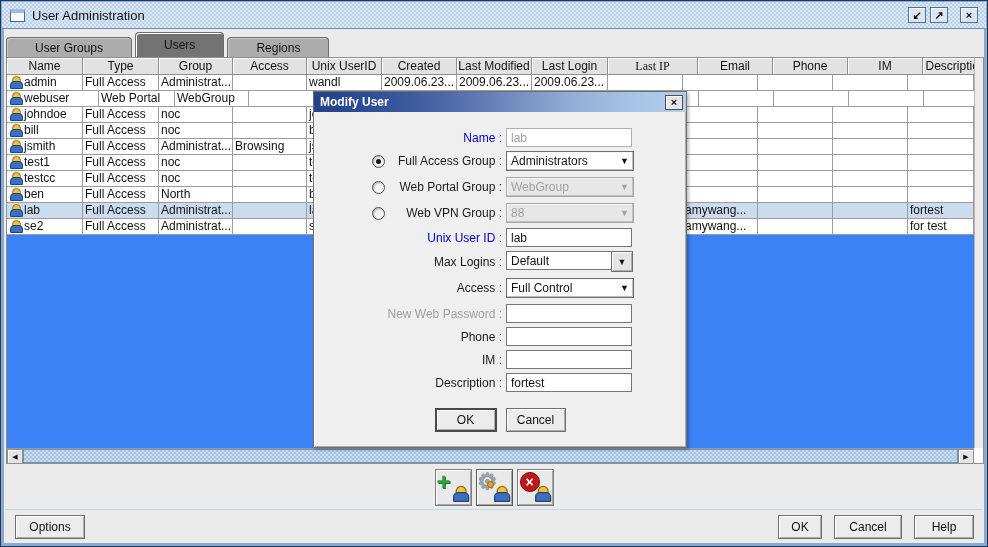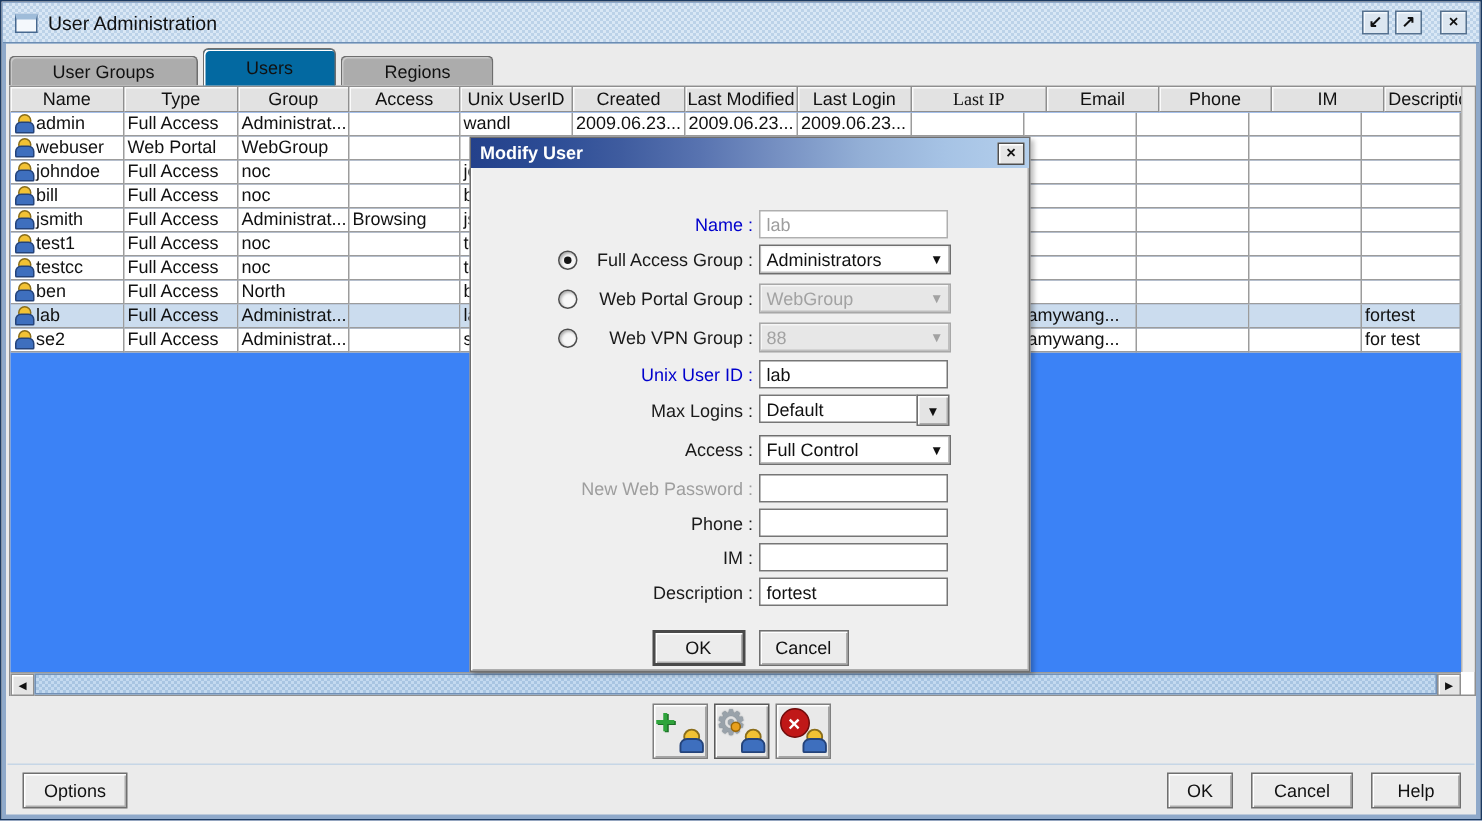--- a/index.html
+++ b/index.html
@@ -23,21 +23,21 @@
   .wbtn { width:18px; height:16px; background:#DCE6F0; border:1px solid #55718F;
     box-shadow: inset 1px 1px 0 #F6FAFE; font-size:11px; line-height:14px; text-align:center;
     color:#111; font-weight:bold; cursor:default; }
   .wbtn.close { margin-left:8px; }
 
   
   .tabbar { position:absolute; left:5px; top:30px; right:5px; height:26px; display:flex; align-items:flex-end; }
   .tab { height:20px; padding:0 28px; margin-right:3px; display:flex; align-items:center;
     background:#ACACAC; border:1px solid #6E6E6E; border-bottom:none; border-radius:4px 4px 0 0;
     font-size:12px; color:#111; box-shadow: inset 1px 1px 0 #C9C9C9; }
-  .tab.selected { height:25px; background:#0369a1; box-shadow: inset 1px 1px 0 #FFFFFF; z-index:2; }
+  .tab.selected { height:25px; background:#737373; box-shadow: inset 1px 1px 0 #FFFFFF; z-index:2; }
 
   
   .scrollpane { position:absolute; left:5px; top:56px; width:978px; height:407px;
     background:#FFFFFF; border:1px solid #8F8F8F; }
   .vstrip { position:absolute; top:0; bottom:15px; right:0; width:9px; background:#ECECEC;
     border-left:1px solid #B5B5B5; }
   .thead { position:absolute; left:0; top:0; right:9px; height:17px; display:flex; background:#E2E2E2; overflow:hidden; }
   .th { flex:0 0 auto; height:17px; font-size:12px; color:#111; text-align:center; line-height:16px;
     background:#E2E2E2; border-right:1px solid #8F8F8F; border-bottom:1px solid #8F8F8F;
     box-shadow: inset 1px 1px 0 #FBFBFB; overflow:hidden; white-space:nowrap; }
@@ -99,21 +99,21 @@
   .dialog { position:absolute; left:312px; top:90px; width:374px; height:357px; background:#EFEFEF;
     border:1px solid #6F6F6F; box-shadow: inset 1px 1px 0 #FFFFFF, inset -1px -1px 0 #ADADAD, 2px 2px 3px rgba(0,0,0,.25);
     z-index:10; }
   .dtitle { height:20px; display:flex; align-items:center;
     background:linear-gradient(90deg,#24418B 0%,#2C4C95 14%,#3F5C9F 27%,#5873B0 41%,#7690C2 55%,#93AFD6 70%,#A6C3E5 85%,#B4CFEC 100%);
     padding:0 3px 0 6px; }
   .dtitle .dtext { color:#FFFFFF; font-weight:bold; font-size:12px; flex:1; }
   .dclose { width:18px; height:15px; background:#E6E6E6; border:1px solid #4F4F4F;
     box-shadow: inset 1px 1px 0 #fff; font-size:11px; font-weight:bold; color:#111;
     display:flex; align-items:center; justify-content:center; }
-  .dbody { padding-top:28px; font-size:12px; }
+  .dbody { padding-top:16px; font-size:12px; }
   .drow { display:flex; align-items:center; position:relative; margin-bottom:4px; }
   .dlabel { flex:0 0 192px; text-align:right; padding-right:4px; color:#1A1A1A; }
   .dlabel.blue { color:#0000CC; }
   .dlabel.dis { color:#9E9E9E; }
   .radio { position:absolute; left:58px; width:13px; height:13px; border-radius:50%;
     border:1px solid #4D4D4D; background:#F7F7F7; box-shadow: inset 1px 1px 2px rgba(0,0,0,.3); }
   .radio.checked::after { content:''; display:block; width:5px; height:5px; margin:3px; background:#141414; border-radius:50%; }
   .dinput { width:126px; height:19px; border:1px solid #767676; background:#fff; font-size:12px;
     padding:0 4px; color:#111; font-family:"Liberation Sans", sans-serif; }
   .dinput.dis { color:#9E9E9E; border-color:#AFAFAF; }
@@ -183,21 +183,21 @@
           <div class="td" style="width: 75px;">2009.06.23...</div>
           <div class="td" style="width: 75px;">2009.06.23...</div>
           <div class="td" style="width: 76px;">2009.06.23...</div>
           <div class="td" style="width: 75px;"></div>
           <div class="td" style="width: 75px;"></div>
           <div class="td" style="width: 75px;"></div>
           <div class="td" style="width: 75px;"></div>
           <div class="td" style="width: 66px;"></div>
         </div>
         <div class="tr">
-          <div class="td" style="width: 76px;">
+          <div class="td" style="width: 92px;">
             <span class="person"></span>
             <span>webuser</span>
           </div>
           <div class="td" style="width: 76px;">Web Portal</div>
           <div class="td" style="width: 74px;">WebGroup</div>
           <div class="td" style="width: 74px;"></div>
           <div class="td" style="width: 75px;"></div>
           <div class="td" style="width: 75px;"></div>
           <div class="td" style="width: 75px;"></div>
           <div class="td" style="width: 76px;"></div>

